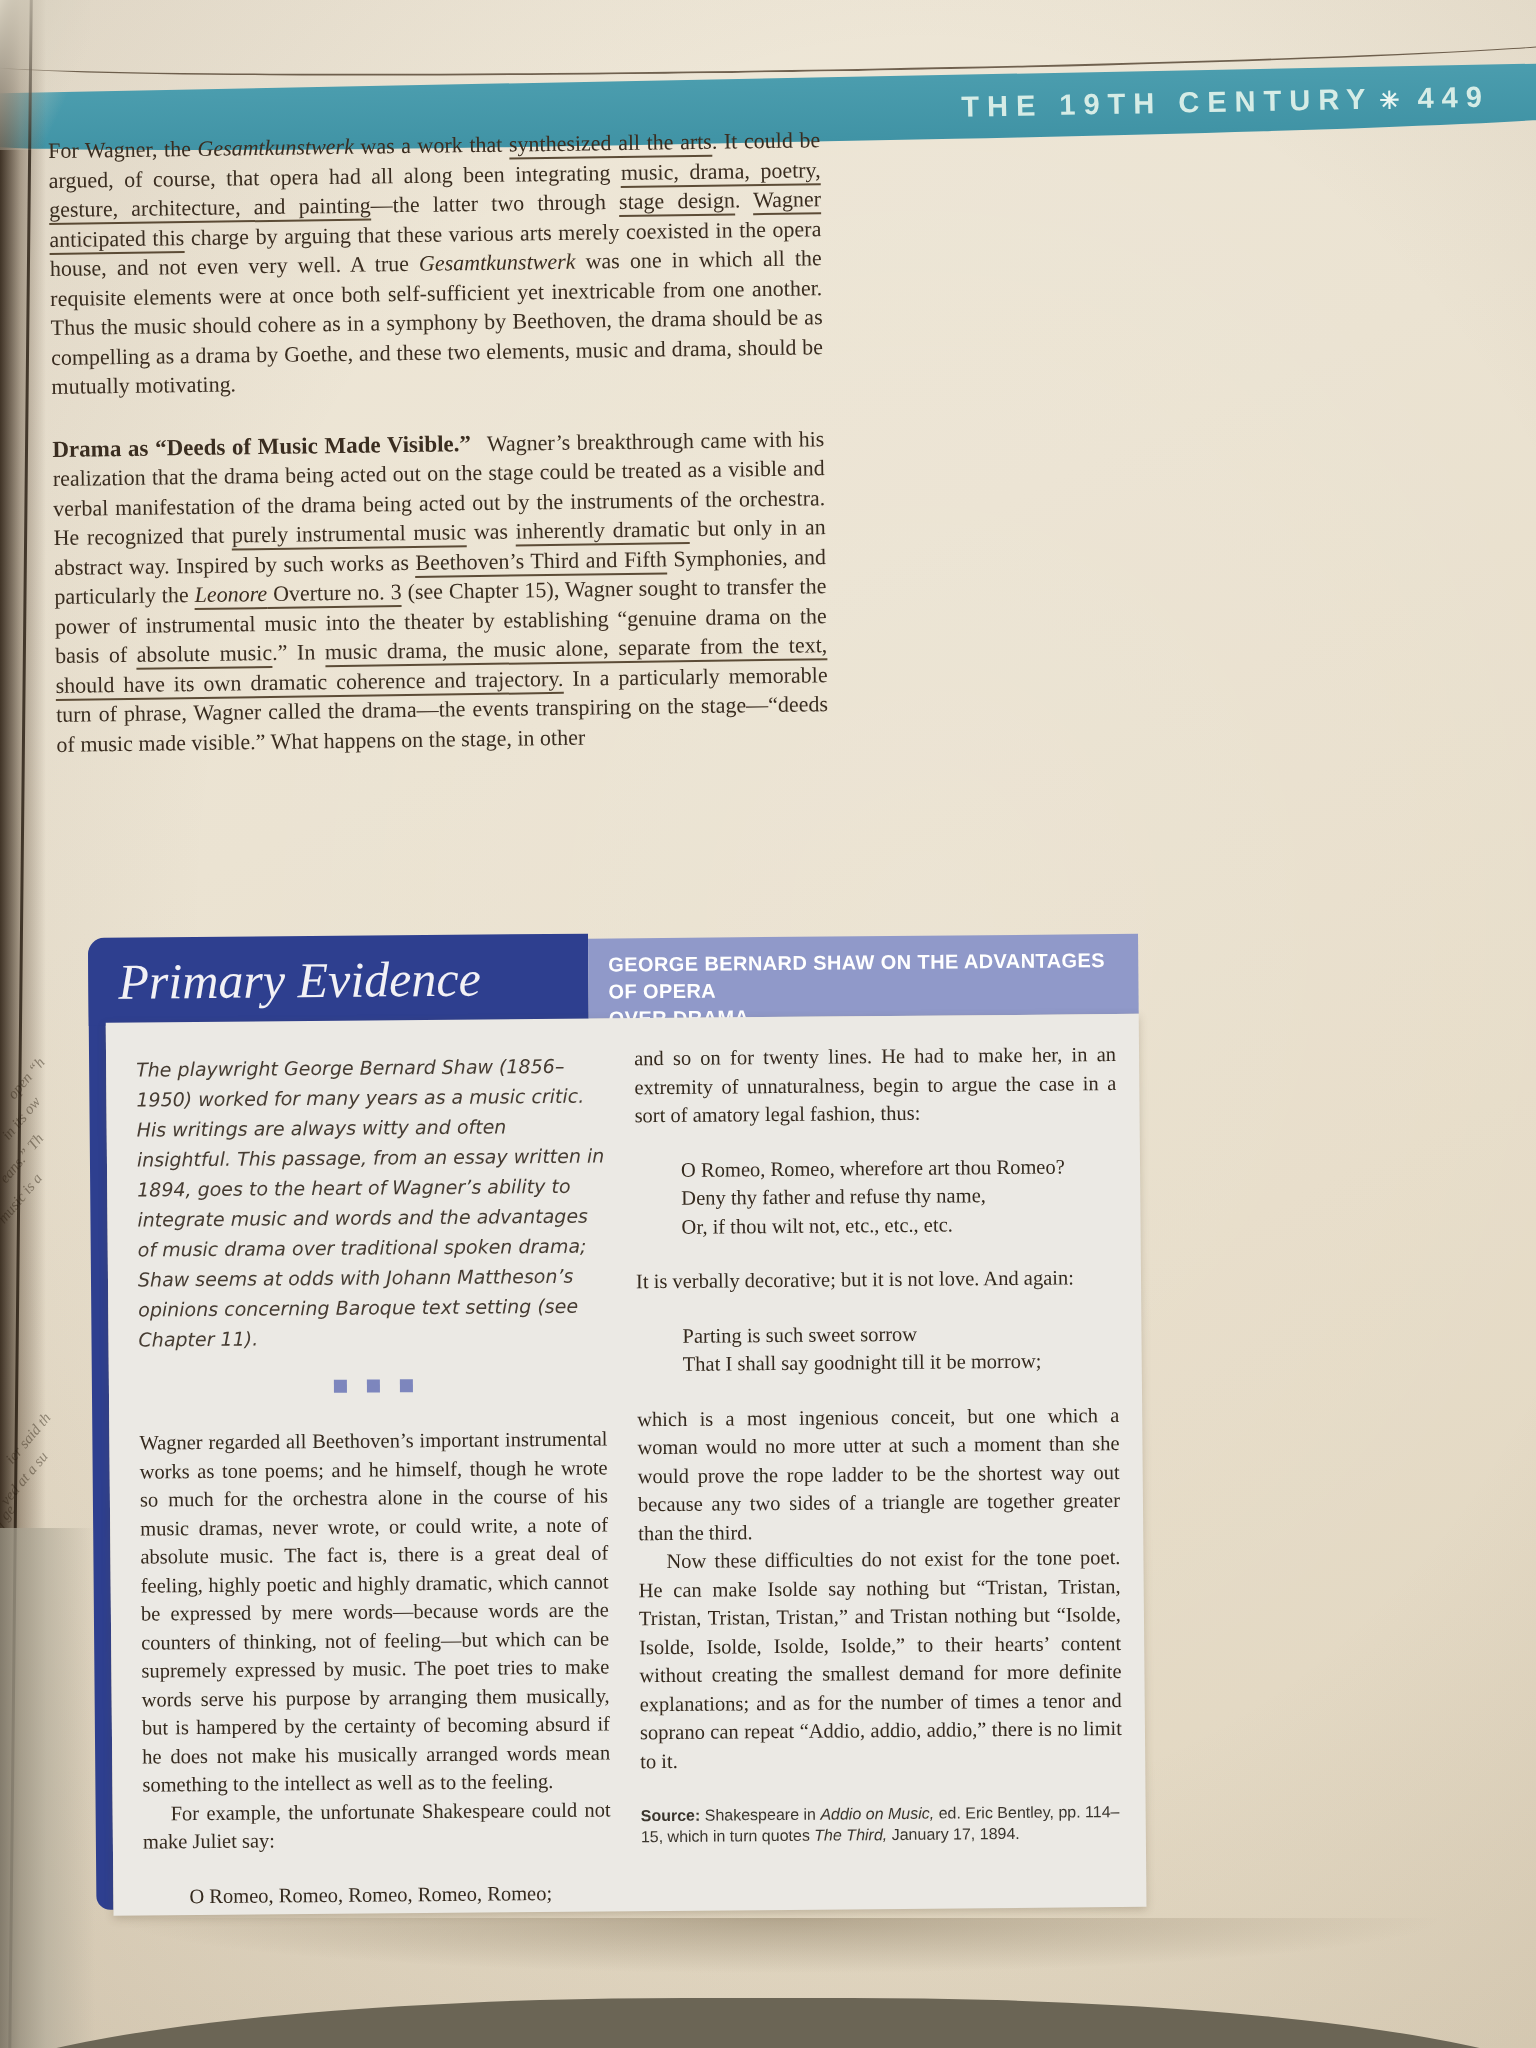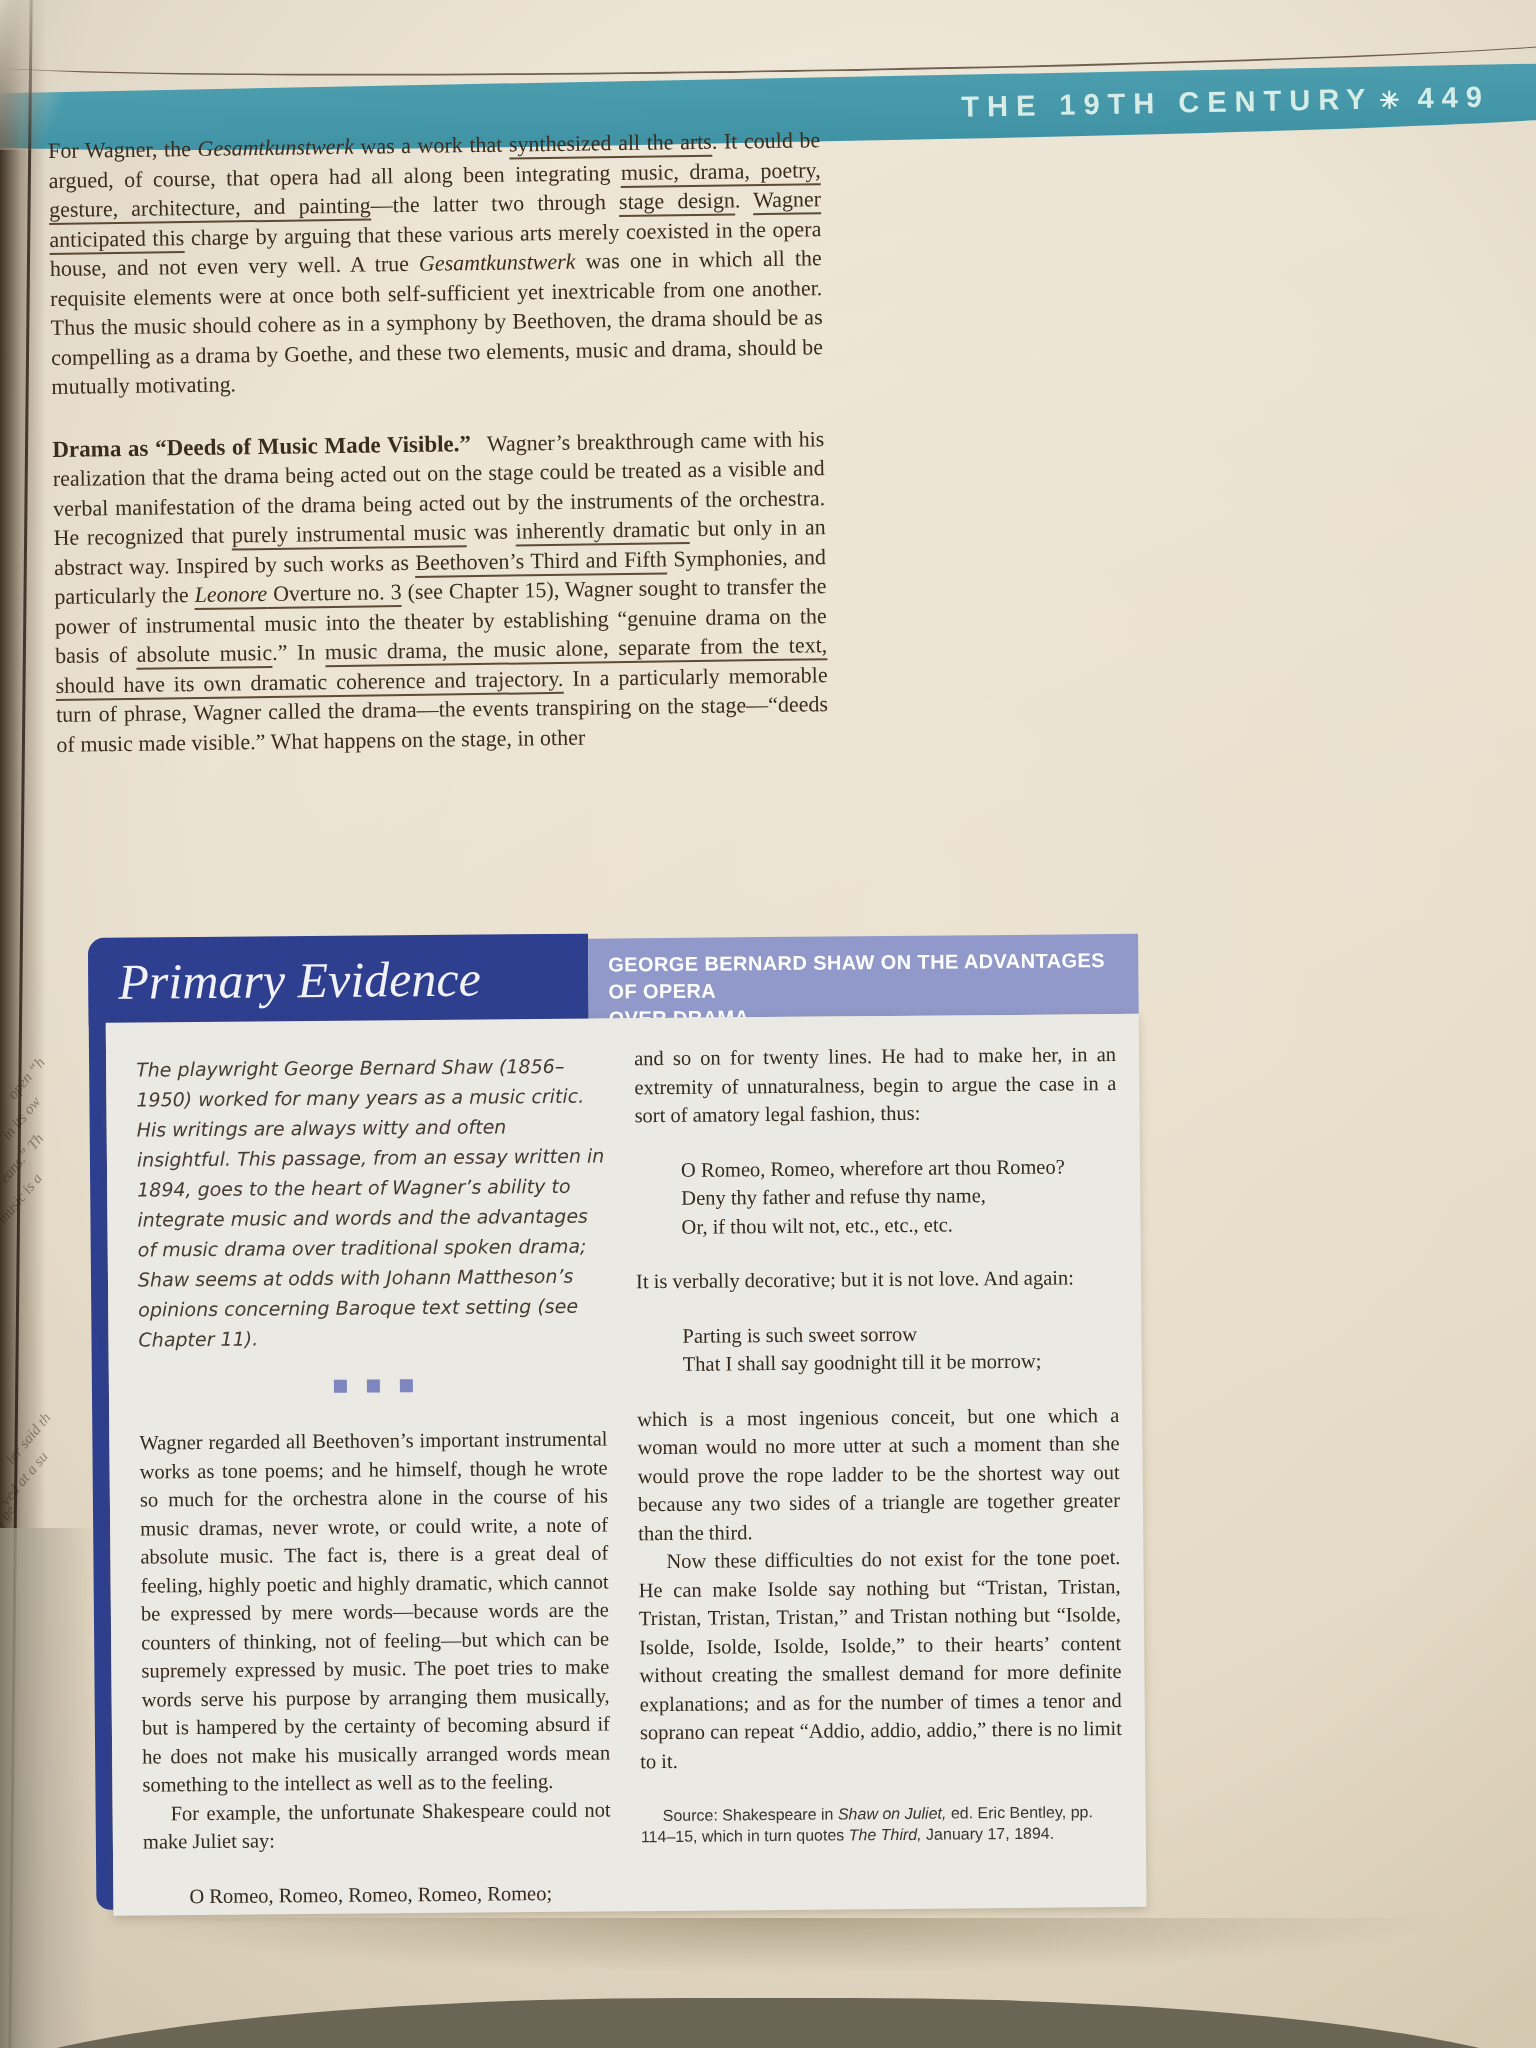--- a/index.html
+++ b/index.html
@@ -66,21 +66,21 @@
   .orn{text-align:center;margin:26px 0 30px 0;}
   .orn span{display:inline-block;width:13px;height:13px;background:#7d86bd;margin:0 10px;}
   .pe-serif{font-family:"Liberation Serif",serif;font-size:20.5px;line-height:28.5px;
         color:#352a1e;text-align:justify;}
   .pe-serif p{margin:0;}
   .pe-serif p.ind{text-indent:28px;}
   .verse{font-family:"Liberation Serif",serif;font-size:20.5px;line-height:28.5px;
         color:#352a1e;margin:26px 0 26px 46px;}
   .src{margin-top:30px;font-family:"Liberation Sans",sans-serif;font-size:16px;
         line-height:21px;color:#3a352d;text-align:left;}
-  .src b{font-weight:normal;margin-left:22px;}
+  .src b{font-weight:bold;}
   
   .spine-frags{position:absolute;left:-6px;top:1028px;width:100px;height:580px;
         font-family:"Liberation Serif",serif;font-style:italic;font-size:15px;
         color:rgba(95,85,70,0.62);}
   .spine-frags div{position:absolute;transform:rotate(-50deg);white-space:nowrap;}
   .spine-frags div:nth-child(1){top:42px;left:8px;}
   .spine-frags div:nth-child(2){top:82px;left:2px;}
   .spine-frags div:nth-child(3){top:122px;left:-2px;}
   .spine-frags div:nth-child(4){top:162px;left:-4px;}
   .spine-frags div:nth-child(5){top:402px;left:4px;}
@@ -137,21 +137,21 @@
             <p>It is verbally decorative; but it is not love. And again:</p>
           </div>
         <div class="verse">
             <div>Parting is such sweet sorrow</div>
             <div>That I shall say goodnight till it be morrow;</div>
           </div>
         <div class="pe-serif">
           <p>which is a most ingenious conceit, but one which a woman would no more utter at such a moment than she would prove the rope ladder to be the shortest way out because any two sides of a triangle are together greater than the third.</p>
           <p class="ind">Now these difficulties do not exist for the tone poet. He can make Isolde say nothing but “Tristan, Tristan, Tristan, Tristan, Tristan,” and Tristan nothing but “Isolde, Isolde, Isolde, Isolde, Isolde,” to their hearts’ content without creating the smallest demand for more definite explanations; and as for the number of times a tenor and soprano can repeat “Addio, addio, addio,” there is no limit to it.</p>
         </div>
-        <div class="src"><b>Source:</b><span><span> Shakespeare in </span><span class="i">Shaw on Juliet,</span><span> ed. Eric Bentley, pp. 114–15, which in turn quotes </span><span class="i">The Third,</span><span> January 17, 1894.</span></span></div>
+        <div class="src"><b>Source:</b><span><span> Shakespeare in </span><span class="i">Addio on Music,</span><span> ed. Eric Bentley, pp. 114–15, which in turn quotes </span><span class="i">The Third,</span><span> January 17, 1894.</span></span></div>
       </div>
     </div>
   </div>
 
   <div class="curl-shadow"></div>
   <div class="spine-frags">
       <div>open “h</div>
       <div>in its ow</div>
       <div>eans.” Th</div>
       <div>music is a</div>

